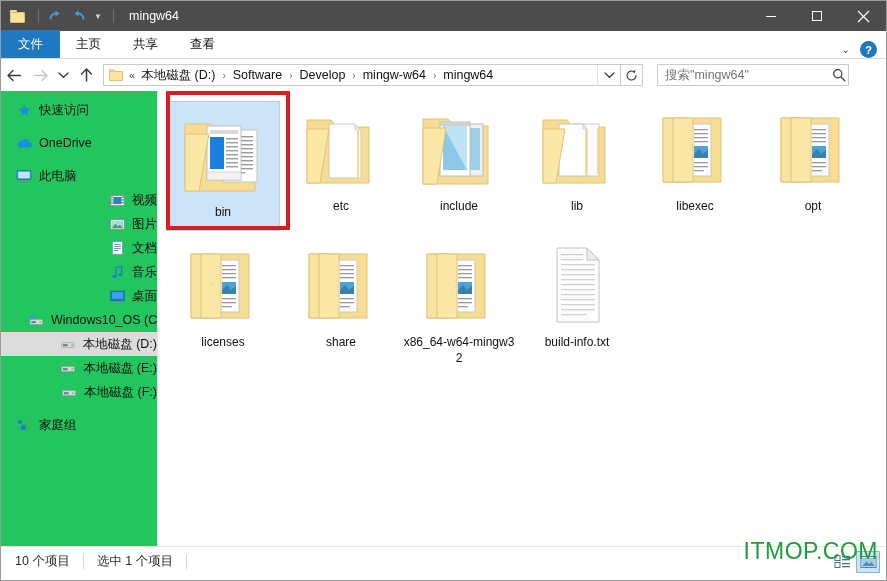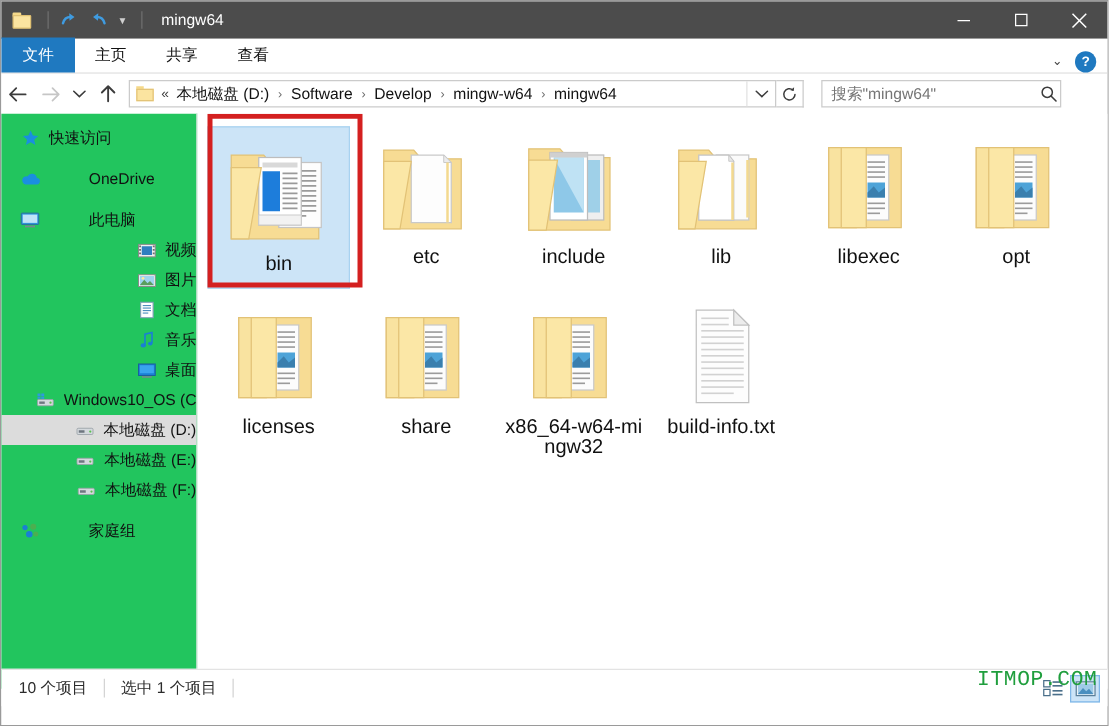--- a/index.html
+++ b/index.html
@@ -199,21 +199,21 @@
     overflow: hidden;
     flex: none;
   }
   .nav-item {
     height: 24px; display: flex; align-items: center;
     font-size: 12.5px; color: #111111;
     padding-left: 14px; white-space: nowrap;
     box-sizing: border-box;
   }
   .nav-item.indent { padding-left: 26px; justify-content: flex-end; }
-  .nav-item.gap-top { margin-top: 9px; gap: 32px; }
+  .nav-item.gap-top { margin-top: 9px; }
   .nav-item.selected { background: #dcdcdc; }
   .nav-ico {
     width: 18px; height: 16px; margin-right: 6px;
     flex: none; display: flex; align-items: center; justify-content: center;
   }
   .nav-ico svg { display: block; }
   .nav-label { overflow: hidden; }
 
   
   .content {
@@ -233,21 +233,21 @@
     align-items: center;
     box-sizing: border-box;
     padding-top: 6px;
   }
   .tile .thumb {
     width: 96px; height: 96px;
     display: flex; align-items: center; justify-content: center;
     position: relative;
   }
   .tile .caption {
-    font-size: 16px; color: #111111;
+    font-size: 12px; color: #111111;
     text-align: center; line-height: 16px;
     width: 112px; word-break: break-all;
     margin-top: 1px;
   }
   .tile.selected .sel-wrap {
     background: #cce4f7;
     border: 1px solid #a8d2f0;
   }
   .sel-wrap {
     width: 114px; height: 132px;
@@ -258,21 +258,21 @@
   
   .annot {
     position: absolute;
     border: 4px solid #d42020;
     box-sizing: border-box;
     pointer-events: none;
   }
 
   
   .statusbar {
-    position: absolute; bottom: 15px; left: 0;
+    position: absolute; bottom: 4px; left: 0;
     width: 887px; height: 30px;
     background: #ffffff;
     border-top: 1px solid #e3e3e3;
     display: flex; align-items: center;
     box-sizing: border-box;
   }
   .status-text {
     font-size: 12.5px; color: #2b2b2b;
     padding-left: 14px;
   }
@@ -288,22 +288,22 @@
   .vbtn {
     width: 24px; height: 22px;
     display: flex; align-items: center; justify-content: center;
     box-sizing: border-box;
   }
   .vbtn.active {
     background: #cce4f7; border: 1px solid #7fb7e8;
   }
   .watermark {
     position: absolute; right: 10px; bottom: 11px;
-    font-size: 17px; color: #1f9e3d;
-    font-family: Liberation Mono, monospace;
+    font-size: 23px; color: #1f9e3d;
+    font-family: Liberation Sans, sans-serif;
     letter-spacing: 0.5px;
     white-space: nowrap;
   }
 </style>
 </head>
 <body>
 
 <div id="app">
 
   <div class="titlebar">

